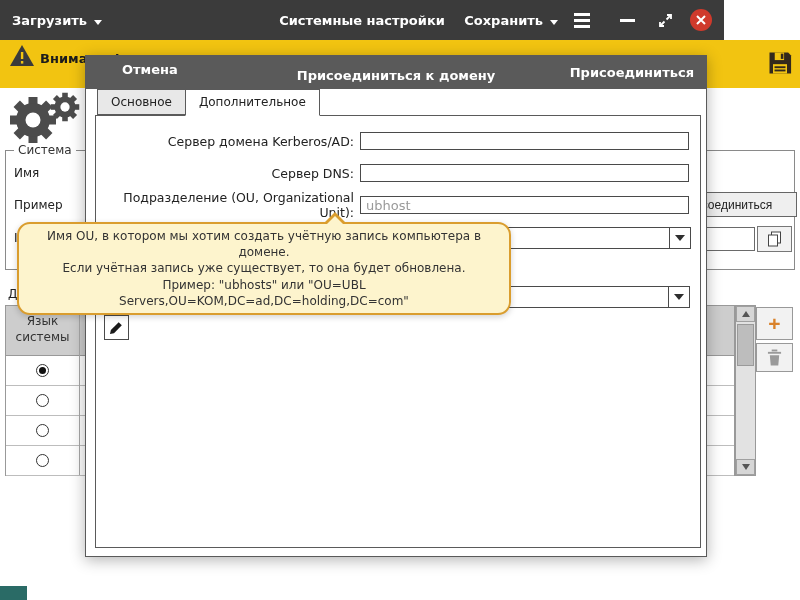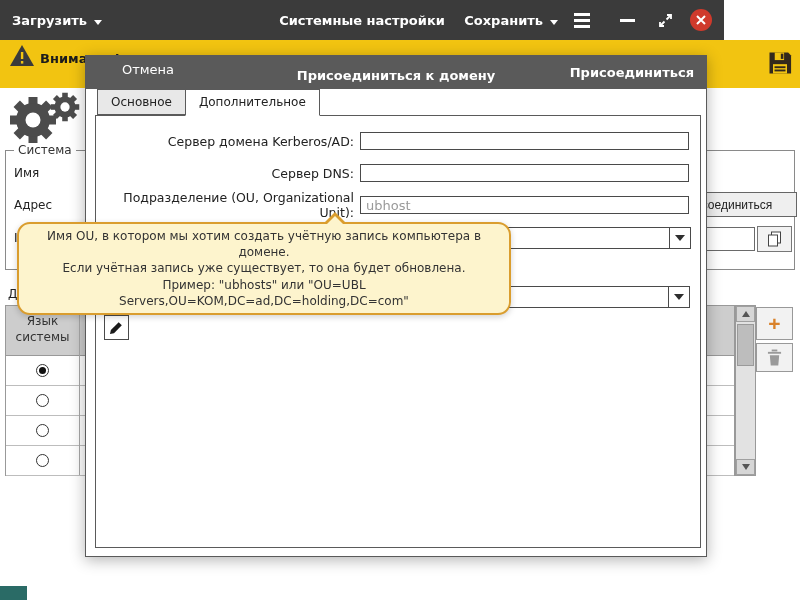--- a/index.html
+++ b/index.html
@@ -54,21 +54,21 @@
 
   .side-btn{position:absolute;left:756px;width:37px;background:#f2f2f2;border:1px solid #999;display:flex;align-items:center;justify-content:center;cursor:pointer;}
   .side-btn.add{top:219px;height:33px;font-size:21px;font-weight:bold;color:#d9822b;line-height:1;}
   .side-btn.del{top:255px;height:29px;}
 
   .teal-corner{position:absolute;left:0;top:498px;width:27px;height:14px;background:#2a6b66;}
 
   
   .modal{position:absolute;left:85px;top:55px;width:622px;height:502px;background:#fff;border:1px solid #5a5a5a;box-shadow:0 3px 14px rgba(0,0,0,.3);z-index:10;}
   .m-titlebar{position:absolute;left:0;top:0;right:0;height:33px;background:#5a5a5a;color:#fff;}
-  .m-cancel{position:absolute;left:36px;top:0;height:27px;display:flex;align-items:center;font-weight:normal;cursor:pointer;}
+  .m-cancel{position:absolute;left:36px;top:0;height:27px;display:flex;align-items:center;font-weight:bold;cursor:pointer;}
   .m-title{position:absolute;left:0;right:0;top:0;height:39px;display:flex;align-items:center;justify-content:center;font-weight:bold;}
   .m-join{position:absolute;right:12px;top:0;height:33px;display:flex;align-items:center;font-weight:bold;cursor:pointer;}
   .tabs{position:absolute;left:11px;top:33px;display:flex;z-index:3;}
   .tab{height:26px;line-height:24px;padding:0 13px;border:1px solid #5a5a5a;background:#e8e8e8;font-size:12px;margin-right:-1px;cursor:pointer;}
   .tab.active{background:#fff;border-bottom:1px solid #fff;height:27px;z-index:4;position:relative;}
   .panel{position:absolute;left:9px;top:59px;width:606px;height:433px;border:1px solid #5a5a5a;background:#fff;}
 
   .frow{position:absolute;left:0;width:100%;height:24px;display:flex;align-items:center;}
   .flabel{width:264px;text-align:right;padding-right:6px;font-size:12.5px;color:#222;}
   .finput{flex:1;margin-right:11px;height:18px;border:1px solid #4a4a4a;background:#fff;font:13px "DejaVu Sans",sans-serif;padding:0 5px;color:#222;}
@@ -174,21 +174,21 @@
           <circle r="7.5" fill="#fff"></circle>
         </g>
       </svg>
     </div>
 
     <div class="fs">
       <span class="fs-legend">Система</span>
     </div>
     <span class="bg-label" style="left:14px;top:78px;">Имя</span>
     <div class="bg-input" style="left:90px;top:72px;width:610px;"></div>
-    <span class="bg-label" style="left:14px;top:110px;">Адрес</span>
+    <span class="bg-label" style="left:14px;top:110px;">Пример</span>
     <div class="bg-input" style="left:90px;top:104px;width:560px;"></div>
     <button class="bg-btn" style="left:655px;top:104px;width:142px;height:25px;">Присоединиться</button>
     <span class="bg-label" style="left:14px;top:143px;">ID</span>
     <div class="bg-input" style="left:90px;top:139px;width:665px;"></div>
     <div class="copy-btn">
       <svg width="16" height="16" viewBox="0 0 16 16">
           <rect x="4.5" y="1" width="9" height="11" fill="#fff" stroke="#444"></rect>
           <rect x="1.5" y="4" width="9" height="11" fill="#fff" stroke="#444"></rect>
         </svg>
     </div>

